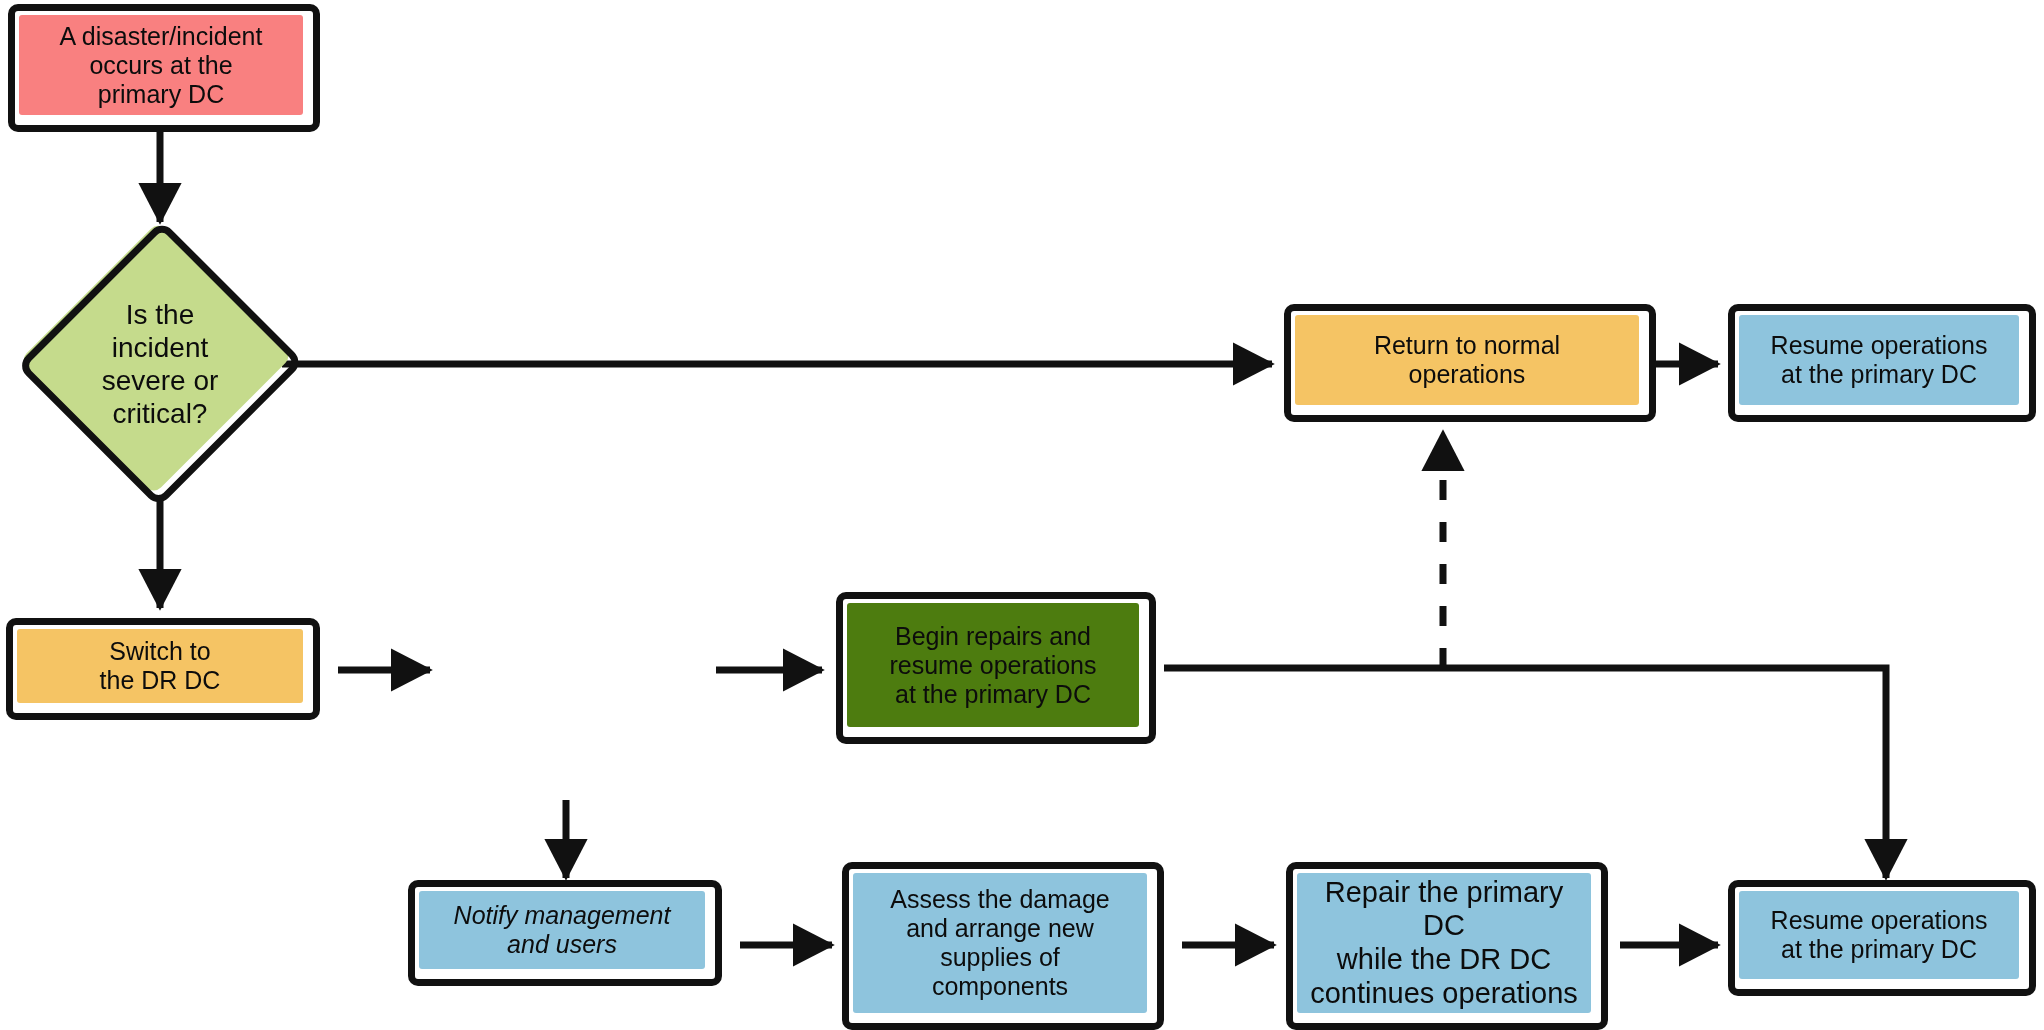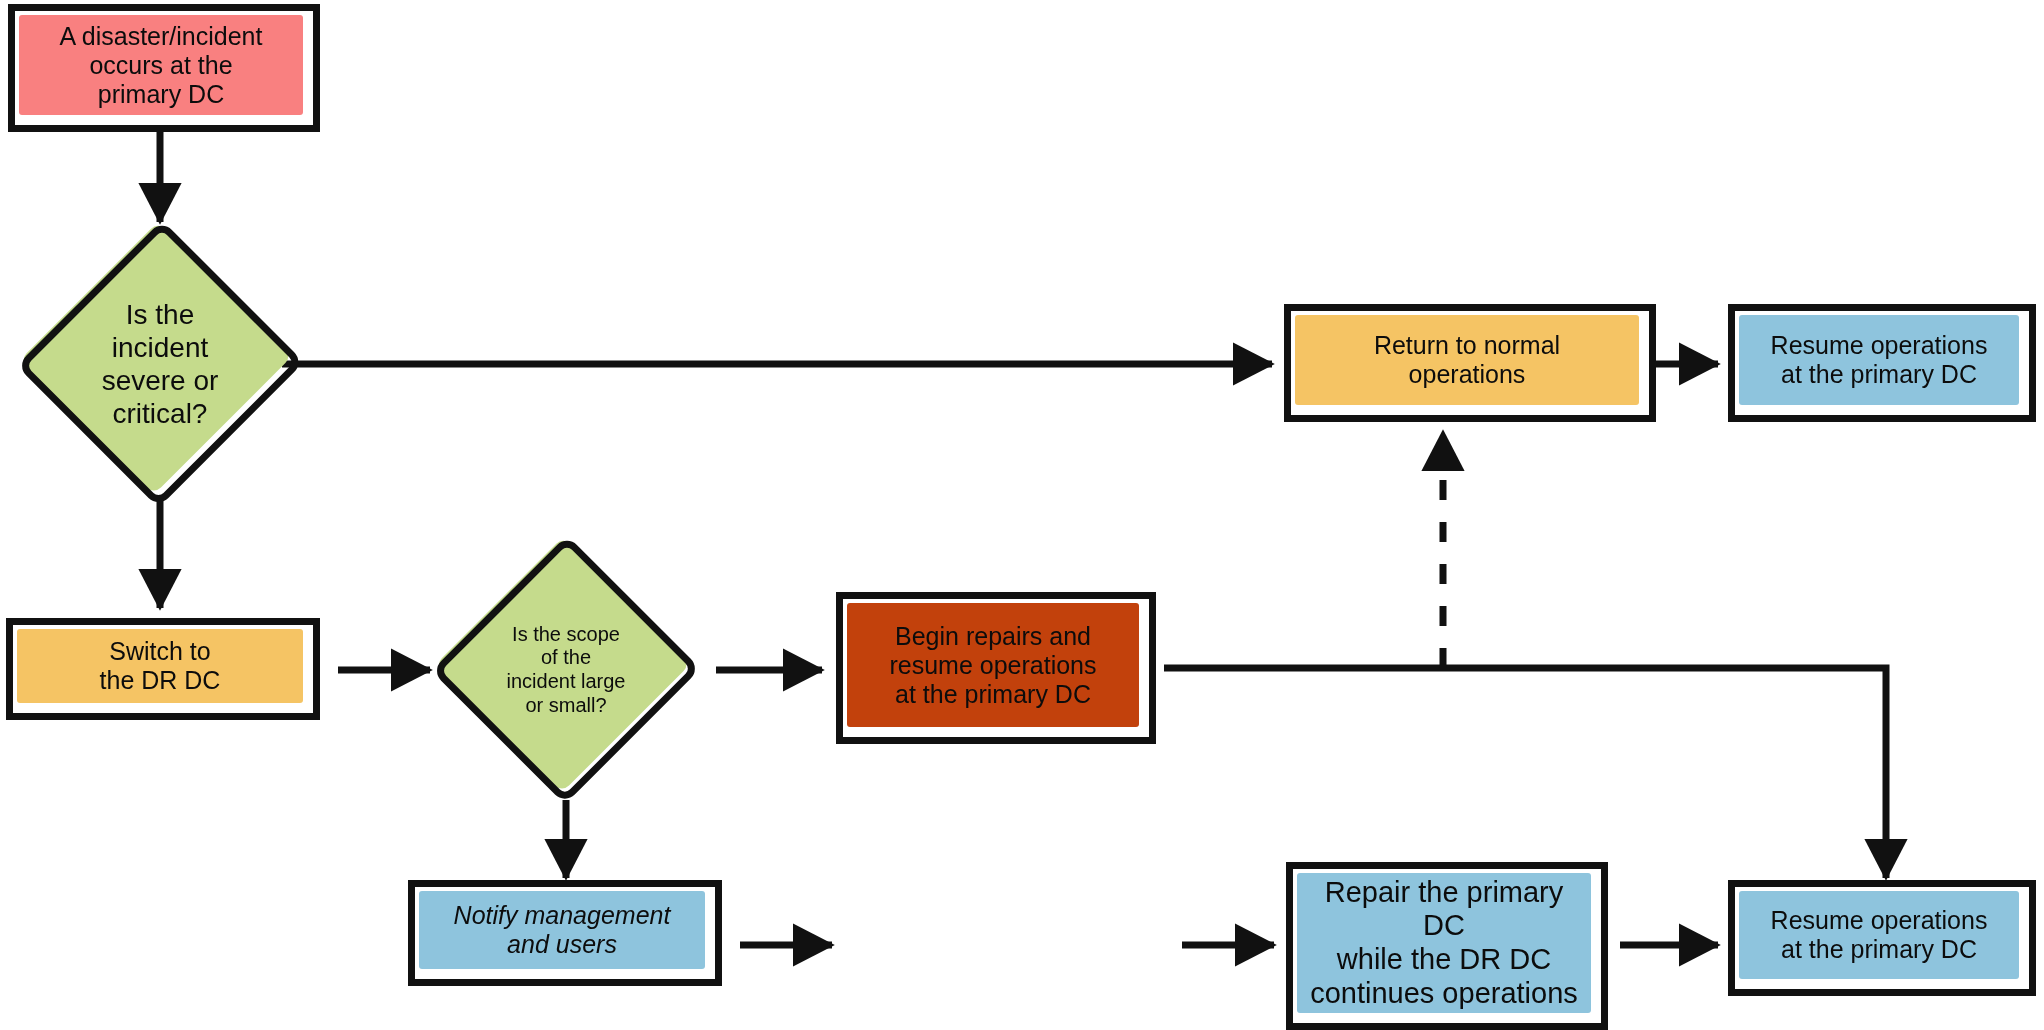--- a/index.html
+++ b/index.html
@@ -27,21 +27,21 @@
     pointer-events: none;
   }
 
   
   .node {
     position: absolute;
     box-sizing: border-box;
   }
   .boxnode {
     border: 7px solid #111111;
-    border-radius: 0;
+    border-radius: 10px;
     background: #ffffff;
     padding: 0;
   }
   .boxnode .fill {
     position: absolute;
     left: 4px;
     top: 4px;
     right: 10px;
     bottom: 10px;
     border-radius: 3px;
@@ -181,33 +181,23 @@
     </div>
   </div>
 
   <div class="node boxnode" style="left:6px; top:618px; width:314px; height:102px;">
     <div class="fill" style="background:#f5c464;">
       <span class="lbl" style="font-size:25px;">Switch to
 the DR DC</span>
     </div>
   </div>
 
-  <div class="diamond" style="left:432px; top:534px; width:268px; height:272px;">
-    <div class="dfill" style="background:#c5db8c;"></div>
-    <div class="dshape"></div>
-    <div class="dlabel">
-      <span style="font-size:20px;">Is the scope
-of the
-incident large
-or small?</span>
-    </div>
-  </div>
 
   <div class="node boxnode" style="left:836px; top:592px; width:320px; height:152px;">
-    <div class="fill" style="background:#c2410c;">
+    <div class="fill" style="background:#4d7c0f;">
       <span class="lbl" style="font-size:25px;">Begin repairs and
 resume operations
 at the primary DC</span>
     </div>
   </div>
 
   <div class="node boxnode" style="left:1284px; top:304px; width:372px; height:118px;">
     <div class="fill" style="background:#f5c464;">
       <span class="lbl" style="font-size:25px;">Return to normal
 operations</span>
@@ -221,20 +211,28 @@
     </div>
   </div>
 
   <div class="node boxnode" style="left:408px; top:880px; width:314px; height:106px;font-style:italic;">
     <div class="fill" style="background:#8ec4dd;">
       <span class="lbl" style="font-size:25px;">Notify management
 and users</span>
     </div>
   </div>
 
+  <div class="node boxnode" style="left:842px; top:862px; width:322px; height:168px;">
+    <div class="fill" style="background:#8ec4dd;">
+      <span class="lbl" style="font-size:25px;">Assess the damage
+and arrange new
+supplies of
+components</span>
+    </div>
+  </div>
 
   <div class="node boxnode" style="left:1286px; top:862px; width:322px; height:168px;">
     <div class="fill" style="background:#8ec4dd;">
       <span class="lbl" style="font-size:29px;">Repair the primary DC
 while the DR DC
 continues operations</span>
     </div>
   </div>
 
   <div class="node boxnode" style="left:1728px; top:880px; width:308px; height:116px;">

